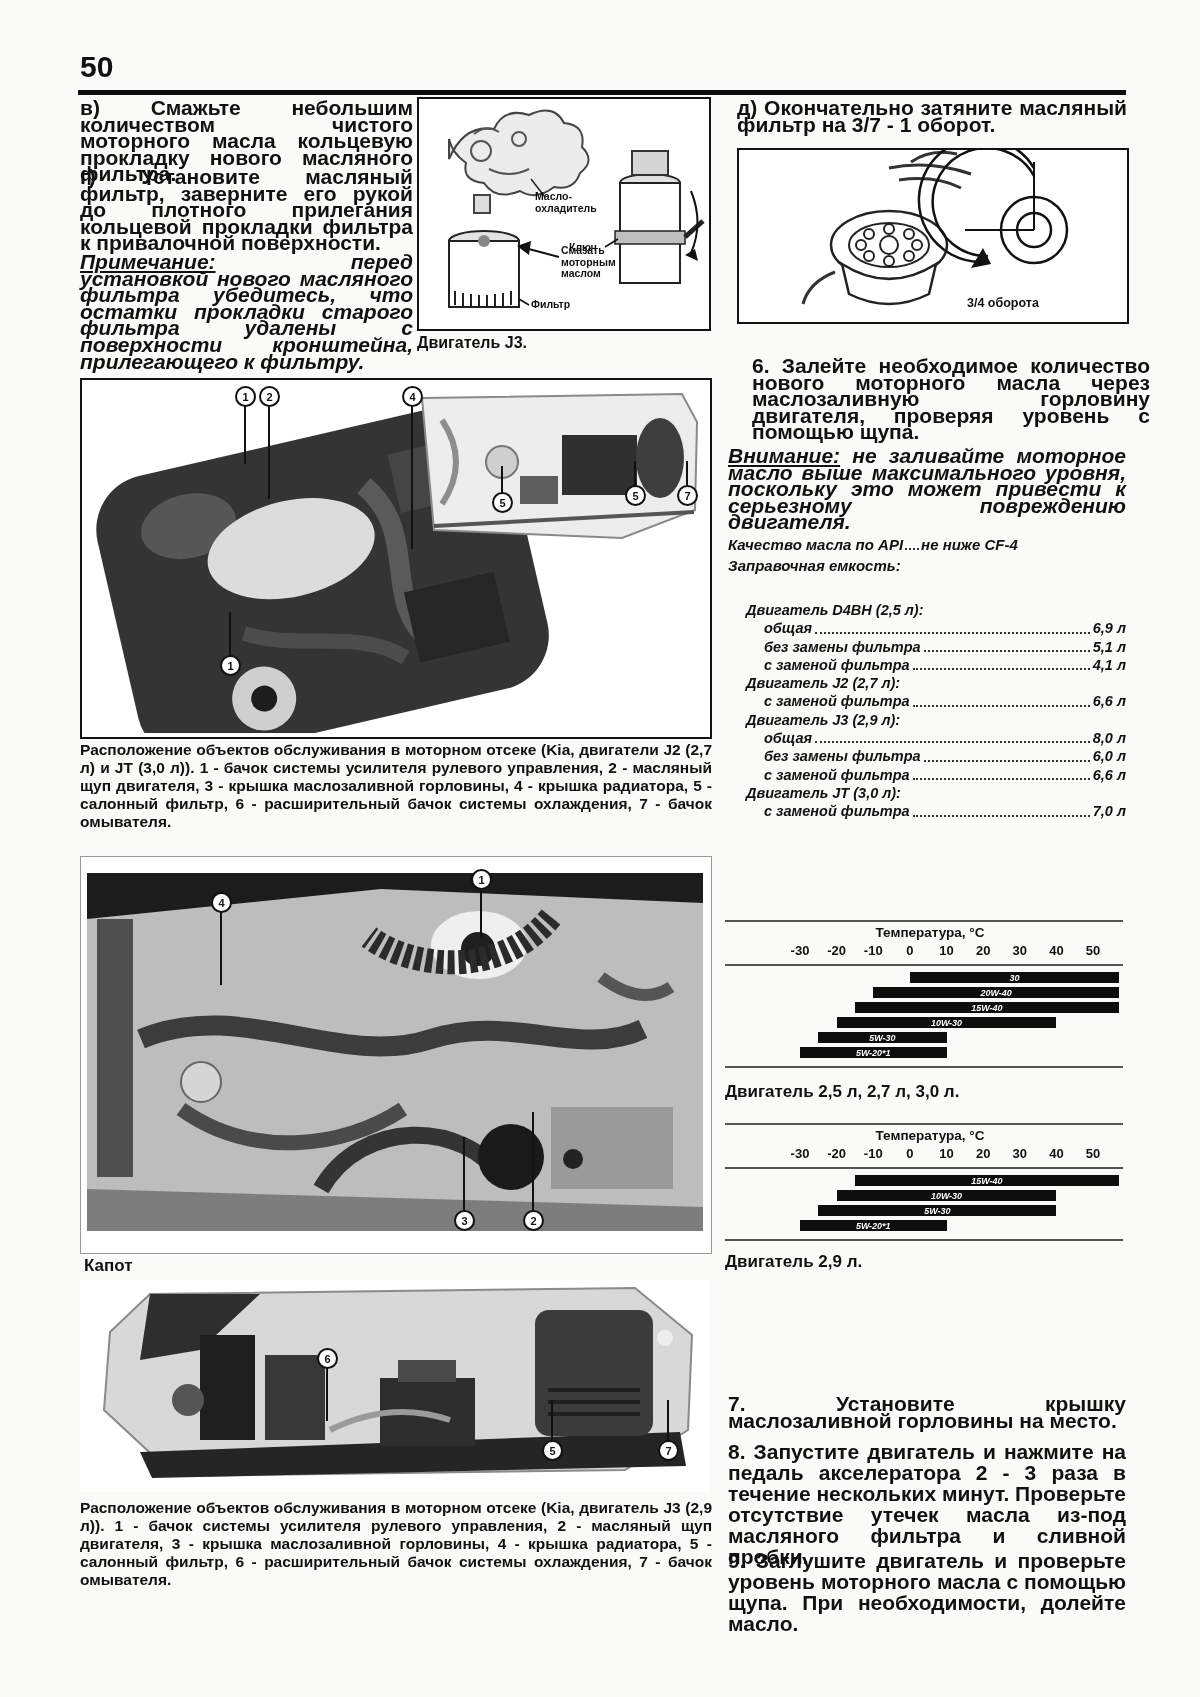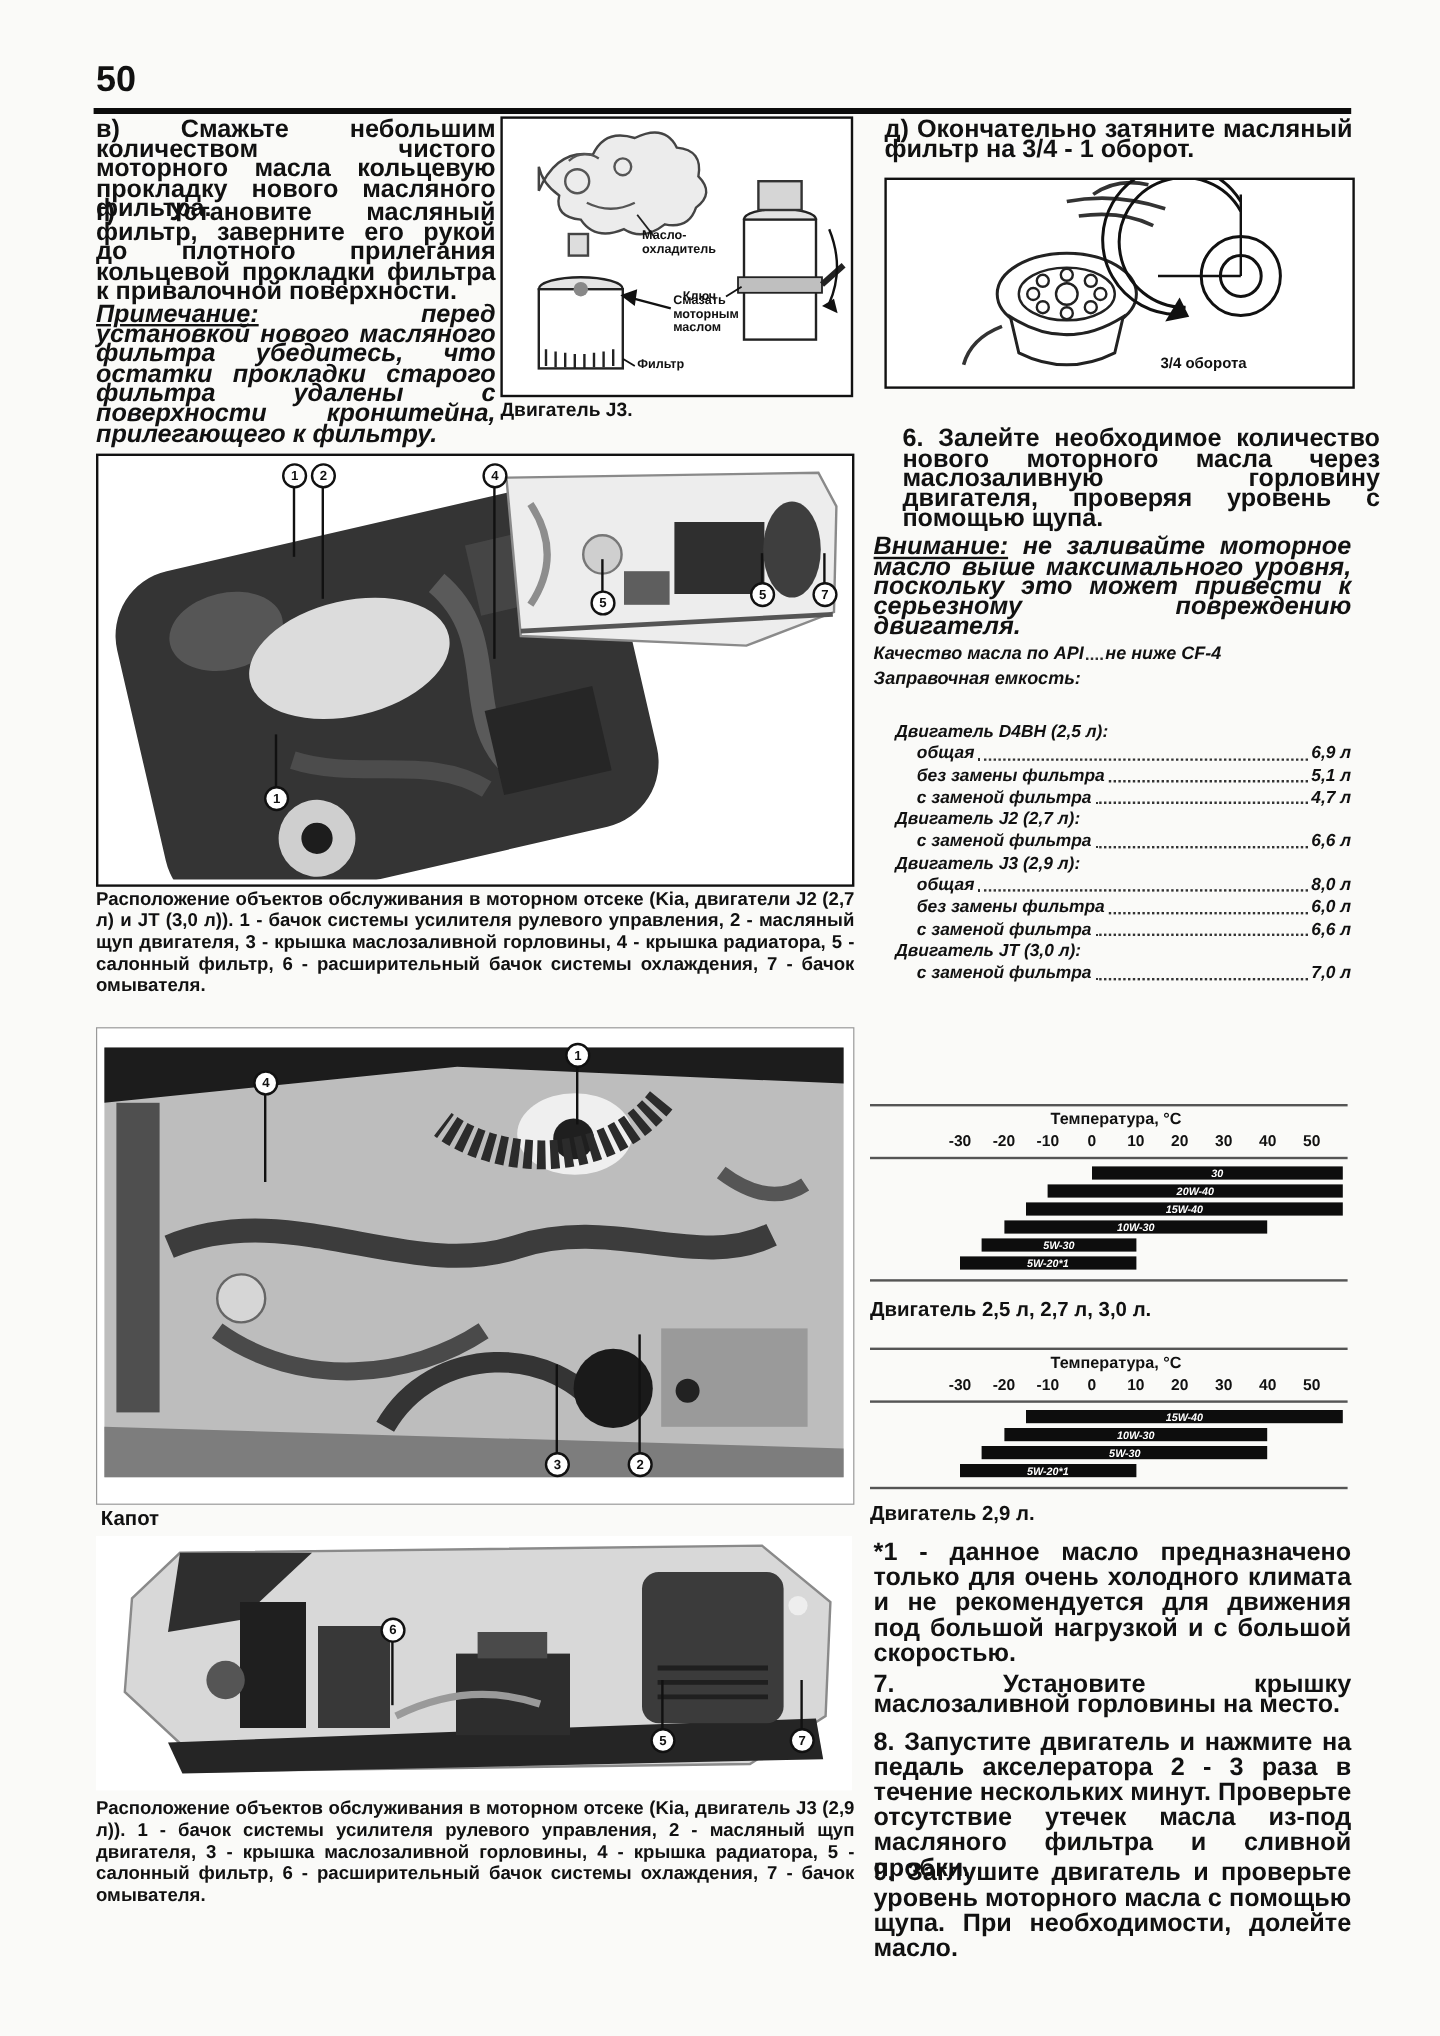--- a/index.html
+++ b/index.html
@@ -107,21 +107,21 @@
       <path d="M272 92 q13 32 0 62" fill="none" stroke="#111" stroke-width="2"></path>
       <polygon points="266,156 276,150 279,162" fill="#111"></polygon>
     </svg>
     <div class="fig-lbl lbl-cooler">Масло-охладитель</div>
     <div class="fig-lbl lbl-lube">Смазать моторным маслом</div>
     <div class="fig-lbl lbl-wrench">Ключ</div>
     <div class="fig-lbl lbl-filter">Фильтр</div>
   </div>
   <div class="abs figA-caption">Двигатель J3.</div>
 
-  <div class="abs para p-d">д) Окончательно затяните масляный фильтр на 3/4 - 1 оборот.</div>
+  <div class="abs para p-d">д) Окончательно затяните масляный фильтр на 3/7 - 1 оборот.</div>
   <div class="abs fig-tighten">
     <svg width="384" height="168" viewBox="0 0 384 168">
       <path d="M150 18 q40 -8 82 6 M160 30 q36 -5 62 8 M172 12 q20 -14 46 -8 M96 122 q-26 10 -32 32" fill="none" stroke="#333" stroke-width="3"></path>
       <ellipse cx="150" cy="95" rx="58" ry="34" fill="#fff" stroke="#222" stroke-width="2.5"></ellipse>
       <ellipse cx="150" cy="95" rx="40" ry="22" fill="none" stroke="#222" stroke-width="2"></ellipse>
       <circle cx="178" cy="95" r="5" fill="none" stroke="#222" stroke-width="2"></circle>
       <circle cx="170" cy="106" r="5" fill="none" stroke="#222" stroke-width="2"></circle>
       <circle cx="150" cy="111" r="5" fill="none" stroke="#222" stroke-width="2"></circle>
       <circle cx="130" cy="106" r="5" fill="none" stroke="#222" stroke-width="2"></circle>
       <circle cx="122" cy="95" r="5" fill="none" stroke="#222" stroke-width="2"></circle>
@@ -160,21 +160,21 @@
         <span>6,9 л</span>
       </div>
       <div class="cap-row">
         <span>без замены фильтра</span>
         <span class="cap-dots"></span>
         <span>5,1 л</span>
       </div>
       <div class="cap-row">
         <span>с заменой фильтра</span>
         <span class="cap-dots"></span>
-        <span>4,7 л</span>
+        <span>4,1 л</span>
       </div>
       <div class="cap-engine">Двигатель J2 (2,7 л):</div>
       <div class="cap-row">
         <span>с заменой фильтра</span>
         <span class="cap-dots"></span>
         <span>6,6 л</span>
       </div>
       <div class="cap-engine">Двигатель J3 (2,9 л):</div>
       <div class="cap-row">
         <span>общая</span>
@@ -255,21 +255,20 @@
       <div class="bar" style="left: 93.315px; width: 238.095px; top: 82px;">
         <span>5W-30</span>
       </div>
       <div class="bar" style="left: 75px; width: 146.52px; top: 97px;">
         <span>5W-20*1</span>
       </div>
       <div class="hline" style="top: 116px;"></div>
     </div>
   <div class="abs chart-caption cap2">Двигатель 2,9 л.</div>
 
-  <div class="abs para p-foot">*1 - данное масло предназначено только для очень холодного климата и не рекомендуется для движения под большой нагрузкой и с большой скоростью.</div>
   <div class="abs para p-7">7. Установите крышку маслозаливной горловины на место.</div>
   <div class="abs para p-8">8. Запустите двигатель и нажмите на педаль акселератора 2 - 3 раза в течение нескольких минут. Проверьте отсутствие утечек масла из-под масляного фильтра и сливной пробки.</div>
   <div class="abs para p-9">9. Заглушите двигатель и проверьте уровень моторного масла с помощью щупа. При необходимости, долейте масло.</div>
 
   <div class="abs photo-fig" id="fig1">
     <svg width="624" height="353" viewBox="0 0 624 353">
       <g transform="rotate(-13 250 190)">
         <rect x="28" y="55" width="420" height="290" rx="55" fill="#343434"></rect>
         <ellipse cx="120" cy="115" rx="48" ry="32" fill="#565656"></ellipse>
         <ellipse cx="215" cy="160" rx="85" ry="48" fill="#dcdcdc"></ellipse>

